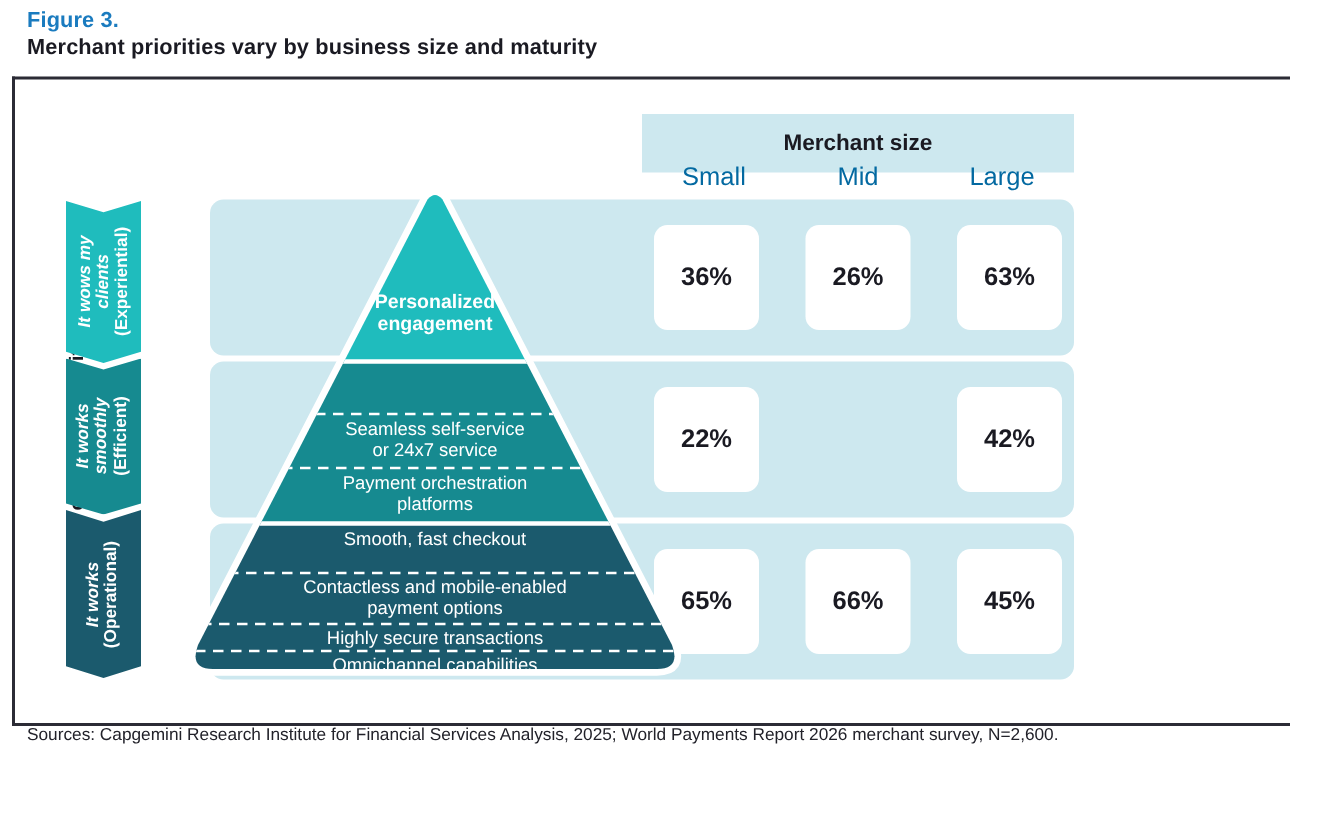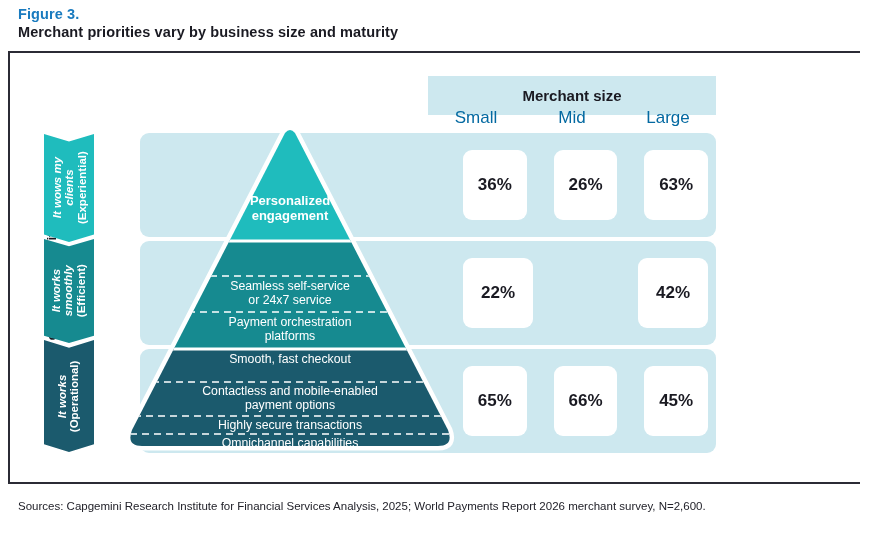--- a/index.html
+++ b/index.html
@@ -64,21 +64,21 @@
     top: 51px;
     width: 2px;
     height: 433px;
     background: #2b2b35;
   }
 
   
   .source-note {
     position: absolute;
     left: 18px;
-    top: 500px;
+    top: 484px;
     font-size: 11.5px;
     color: #22222a;
     white-space: nowrap;
   }
 
   
   .axis-caption {
     position: absolute;
     left: -94px;
     top: 288px;
@@ -180,21 +180,20 @@
     width: 70px;
     height: 70px;
     background: #ffffff;
     border-radius: 9px;
     display: flex;
     align-items: center;
     justify-content: center;
     font-size: 17px;
     font-weight: bold;
     color: #1a1a22;
-    margin-left: 27px;
   }
 
   
   .pyramid-wrap {
     position: absolute;
     left: 110px;
     top: 124px;
     width: 360px;
     height: 334px;
   }

